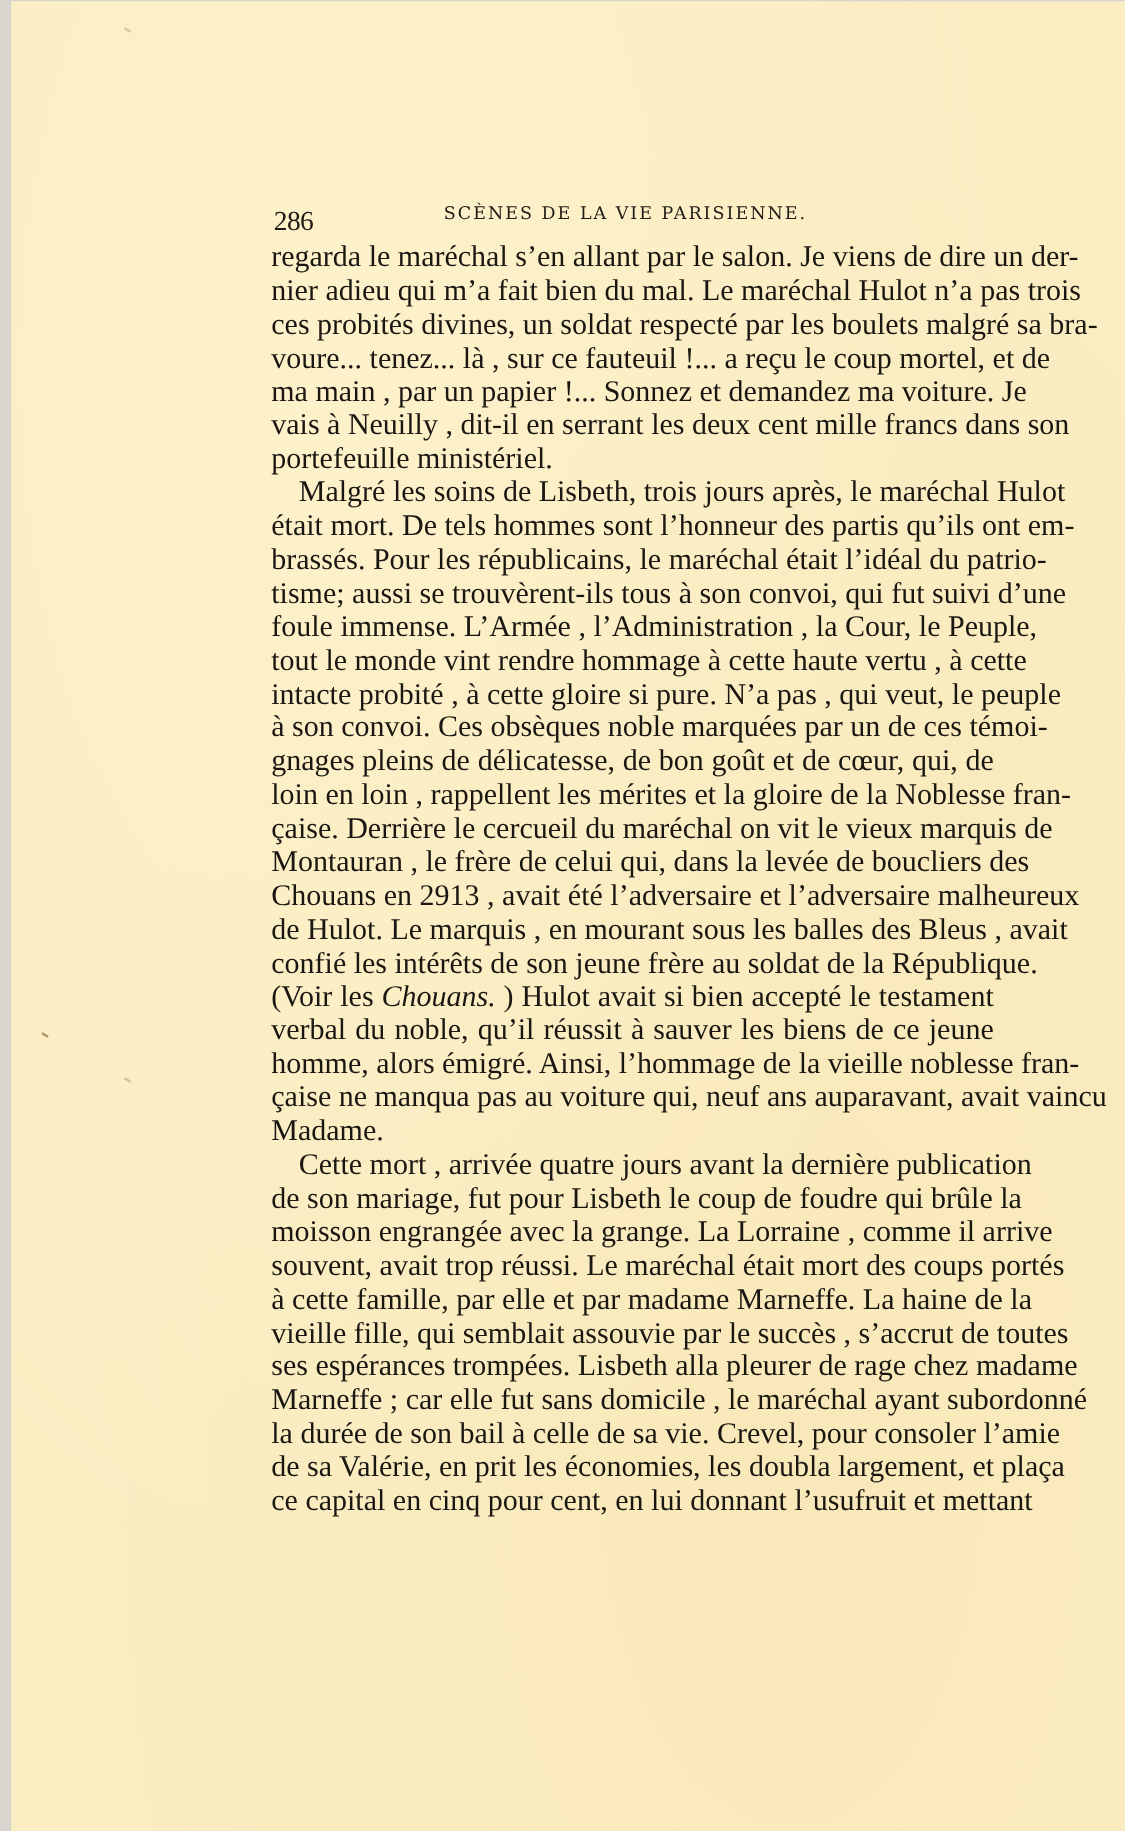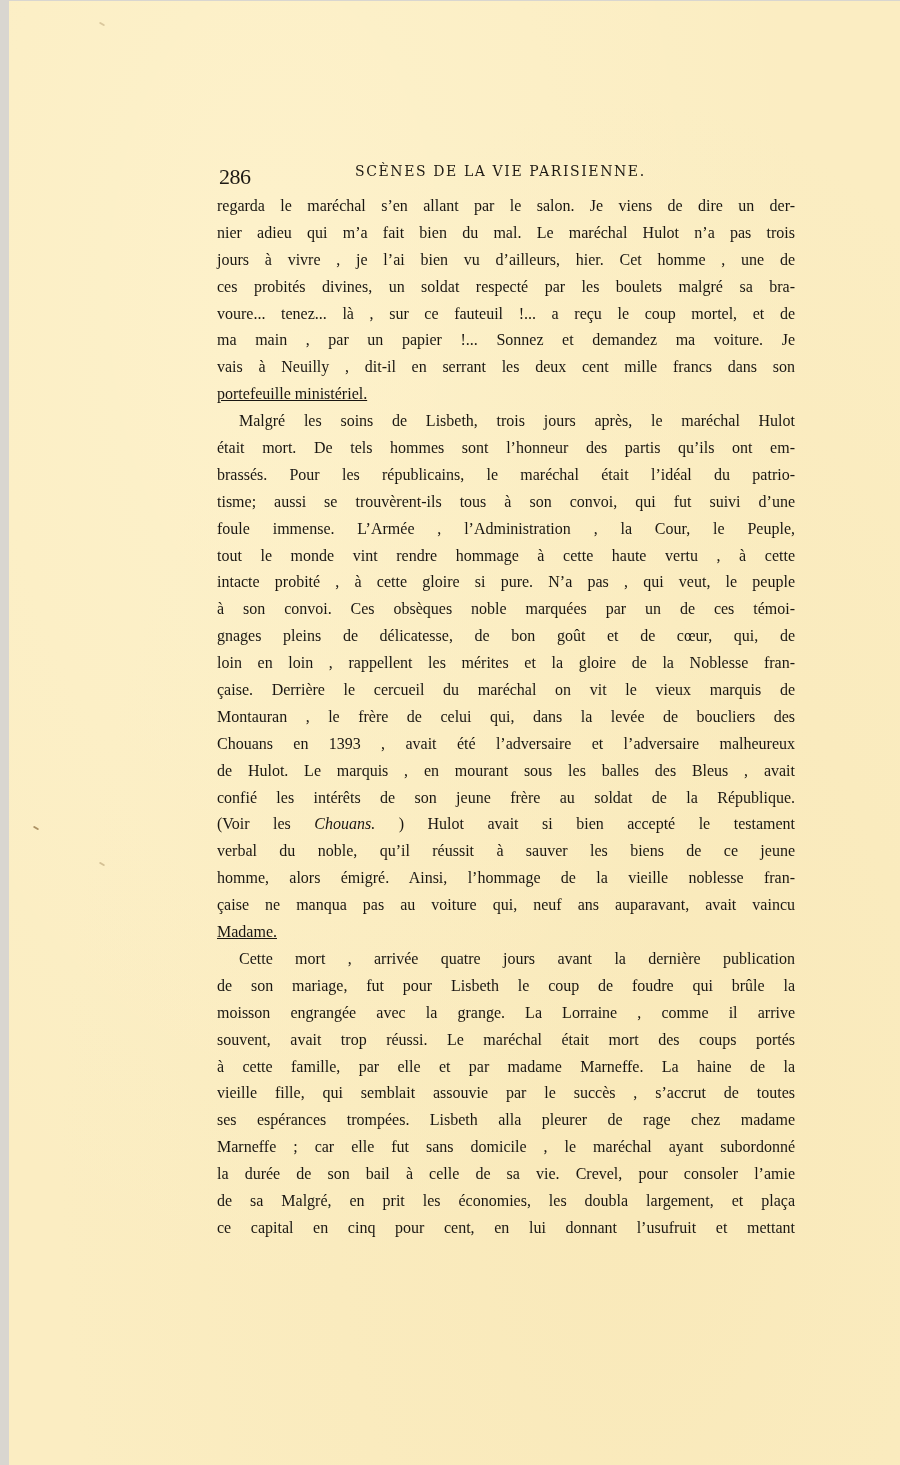--- a/index.html
+++ b/index.html
@@ -53,35 +53,34 @@
       top: 5px;
       font-size: 14px;
       letter-spacing: 1.6px;
     }
     .body-text {
       position: absolute;
       left: 217px;
       top: 193px;
       width: 578px;
       font-family: "Liberation Serif", serif;
-      font-size: 16px;
+      font-size: 24px;
       color: #1a1712;
     }
     .line {
       display: block;
       height: 26.9px;
       line-height: 26.9px;
       white-space: nowrap;
       text-align: justify;
       text-align-last: justify;
       transform-origin: left center;
     }
     .line.last {
       text-align-last: left;
-      text-decoration: underline;
     }
     .line.indent {
       padding-left: 22px;
     }
     .italic {
       font-style: italic;
     }
   </style>
 </head>
 <body>
@@ -94,52 +93,51 @@
 
 <div class="page-header">
   <span class="page-number">286</span>
   <span class="running-title">SCÈNES DE LA VIE PARISIENNE.</span>
 </div>
 
 <div class="body-text">
 
   <span class="line">regarda le maréchal s’en allant par le salon. Je viens de dire un der-</span>
   <span class="line">nier adieu qui m’a fait bien du mal. Le maréchal Hulot n’a pas trois</span>
-  <span class="line">jours à vivre , je l’ai bien vu d’ailleurs, hier. Cet homme , une de</span>
   <span class="line">ces probités divines, un soldat respecté par les boulets malgré sa bra-</span>
   <span class="line">voure... tenez... là , sur ce fauteuil !... a reçu le coup mortel, et de</span>
   <span class="line">ma main , par un papier !... Sonnez et demandez ma voiture. Je</span>
   <span class="line">vais à Neuilly , dit-il en serrant les deux cent mille francs dans son</span>
   <span class="line last">portefeuille ministériel.</span>
 
   <span class="line indent">Malgré les soins de Lisbeth, trois jours après, le maréchal Hulot</span>
   <span class="line">était mort. De tels hommes sont l’honneur des partis qu’ils ont em-</span>
   <span class="line">brassés. Pour les républicains, le maréchal était l’idéal du patrio-</span>
   <span class="line">tisme; aussi se trouvèrent-ils tous à son convoi, qui fut suivi d’une</span>
   <span class="line">foule immense. L’Armée , l’Administration , la Cour, le Peuple,</span>
   <span class="line">tout le monde vint rendre hommage à cette haute vertu , à cette</span>
   <span class="line">intacte probité , à cette gloire si pure. N’a pas , qui veut, le peuple</span>
   <span class="line">à son convoi. Ces obsèques noble marquées par un de ces témoi-</span>
   <span class="line">gnages pleins de délicatesse, de bon goût et de cœur, qui, de</span>
   <span class="line">loin en loin , rappellent les mérites et la gloire de la Noblesse fran-</span>
   <span class="line">çaise. Derrière le cercueil du maréchal on vit le vieux marquis de</span>
   <span class="line">Montauran , le frère de celui qui, dans la levée de boucliers des</span>
-  <span class="line">Chouans en 1393 , avait été l’adversaire et l’adversaire malheureux</span>
+  <span class="line">Chouans en 2913 , avait été l’adversaire et l’adversaire malheureux</span>
   <span class="line">de Hulot. Le marquis , en mourant sous les balles des Bleus , avait</span>
   <span class="line">confié les intérêts de son jeune frère au soldat de la République.</span>
   <span class="line"><span>(Voir les </span><span class="italic">Chouans.</span><span> ) Hulot avait si bien accepté le testament</span></span>
   <span class="line">verbal du noble, qu’il réussit à sauver les biens de ce jeune</span>
   <span class="line">homme, alors émigré. Ainsi, l’hommage de la vieille noblesse fran-</span>
   <span class="line">çaise ne manqua pas au voiture qui, neuf ans auparavant, avait vaincu</span>
   <span class="line last">Madame.</span>
 
   <span class="line indent">Cette mort , arrivée quatre jours avant la dernière publication</span>
   <span class="line">de son mariage, fut pour Lisbeth le coup de foudre qui brûle la</span>
   <span class="line">moisson engrangée avec la grange. La Lorraine , comme il arrive</span>
   <span class="line">souvent, avait trop réussi. Le maréchal était mort des coups portés</span>
   <span class="line">à cette famille, par elle et par madame Marneffe. La haine de la</span>
   <span class="line">vieille fille, qui semblait assouvie par le succès , s’accrut de toutes</span>
   <span class="line">ses espérances trompées. Lisbeth alla pleurer de rage chez madame</span>
   <span class="line">Marneffe ; car elle fut sans domicile , le maréchal ayant subordonné</span>
   <span class="line">la durée de son bail à celle de sa vie. Crevel, pour consoler l’amie</span>
-  <span class="line">de sa Malgré, en prit les économies, les doubla largement, et plaça</span>
+  <span class="line">de sa Valérie, en prit les économies, les doubla largement, et plaça</span>
   <span class="line">ce capital en cinq pour cent, en lui donnant l’usufruit et mettant</span>
 </div>
 
 </body></html>

